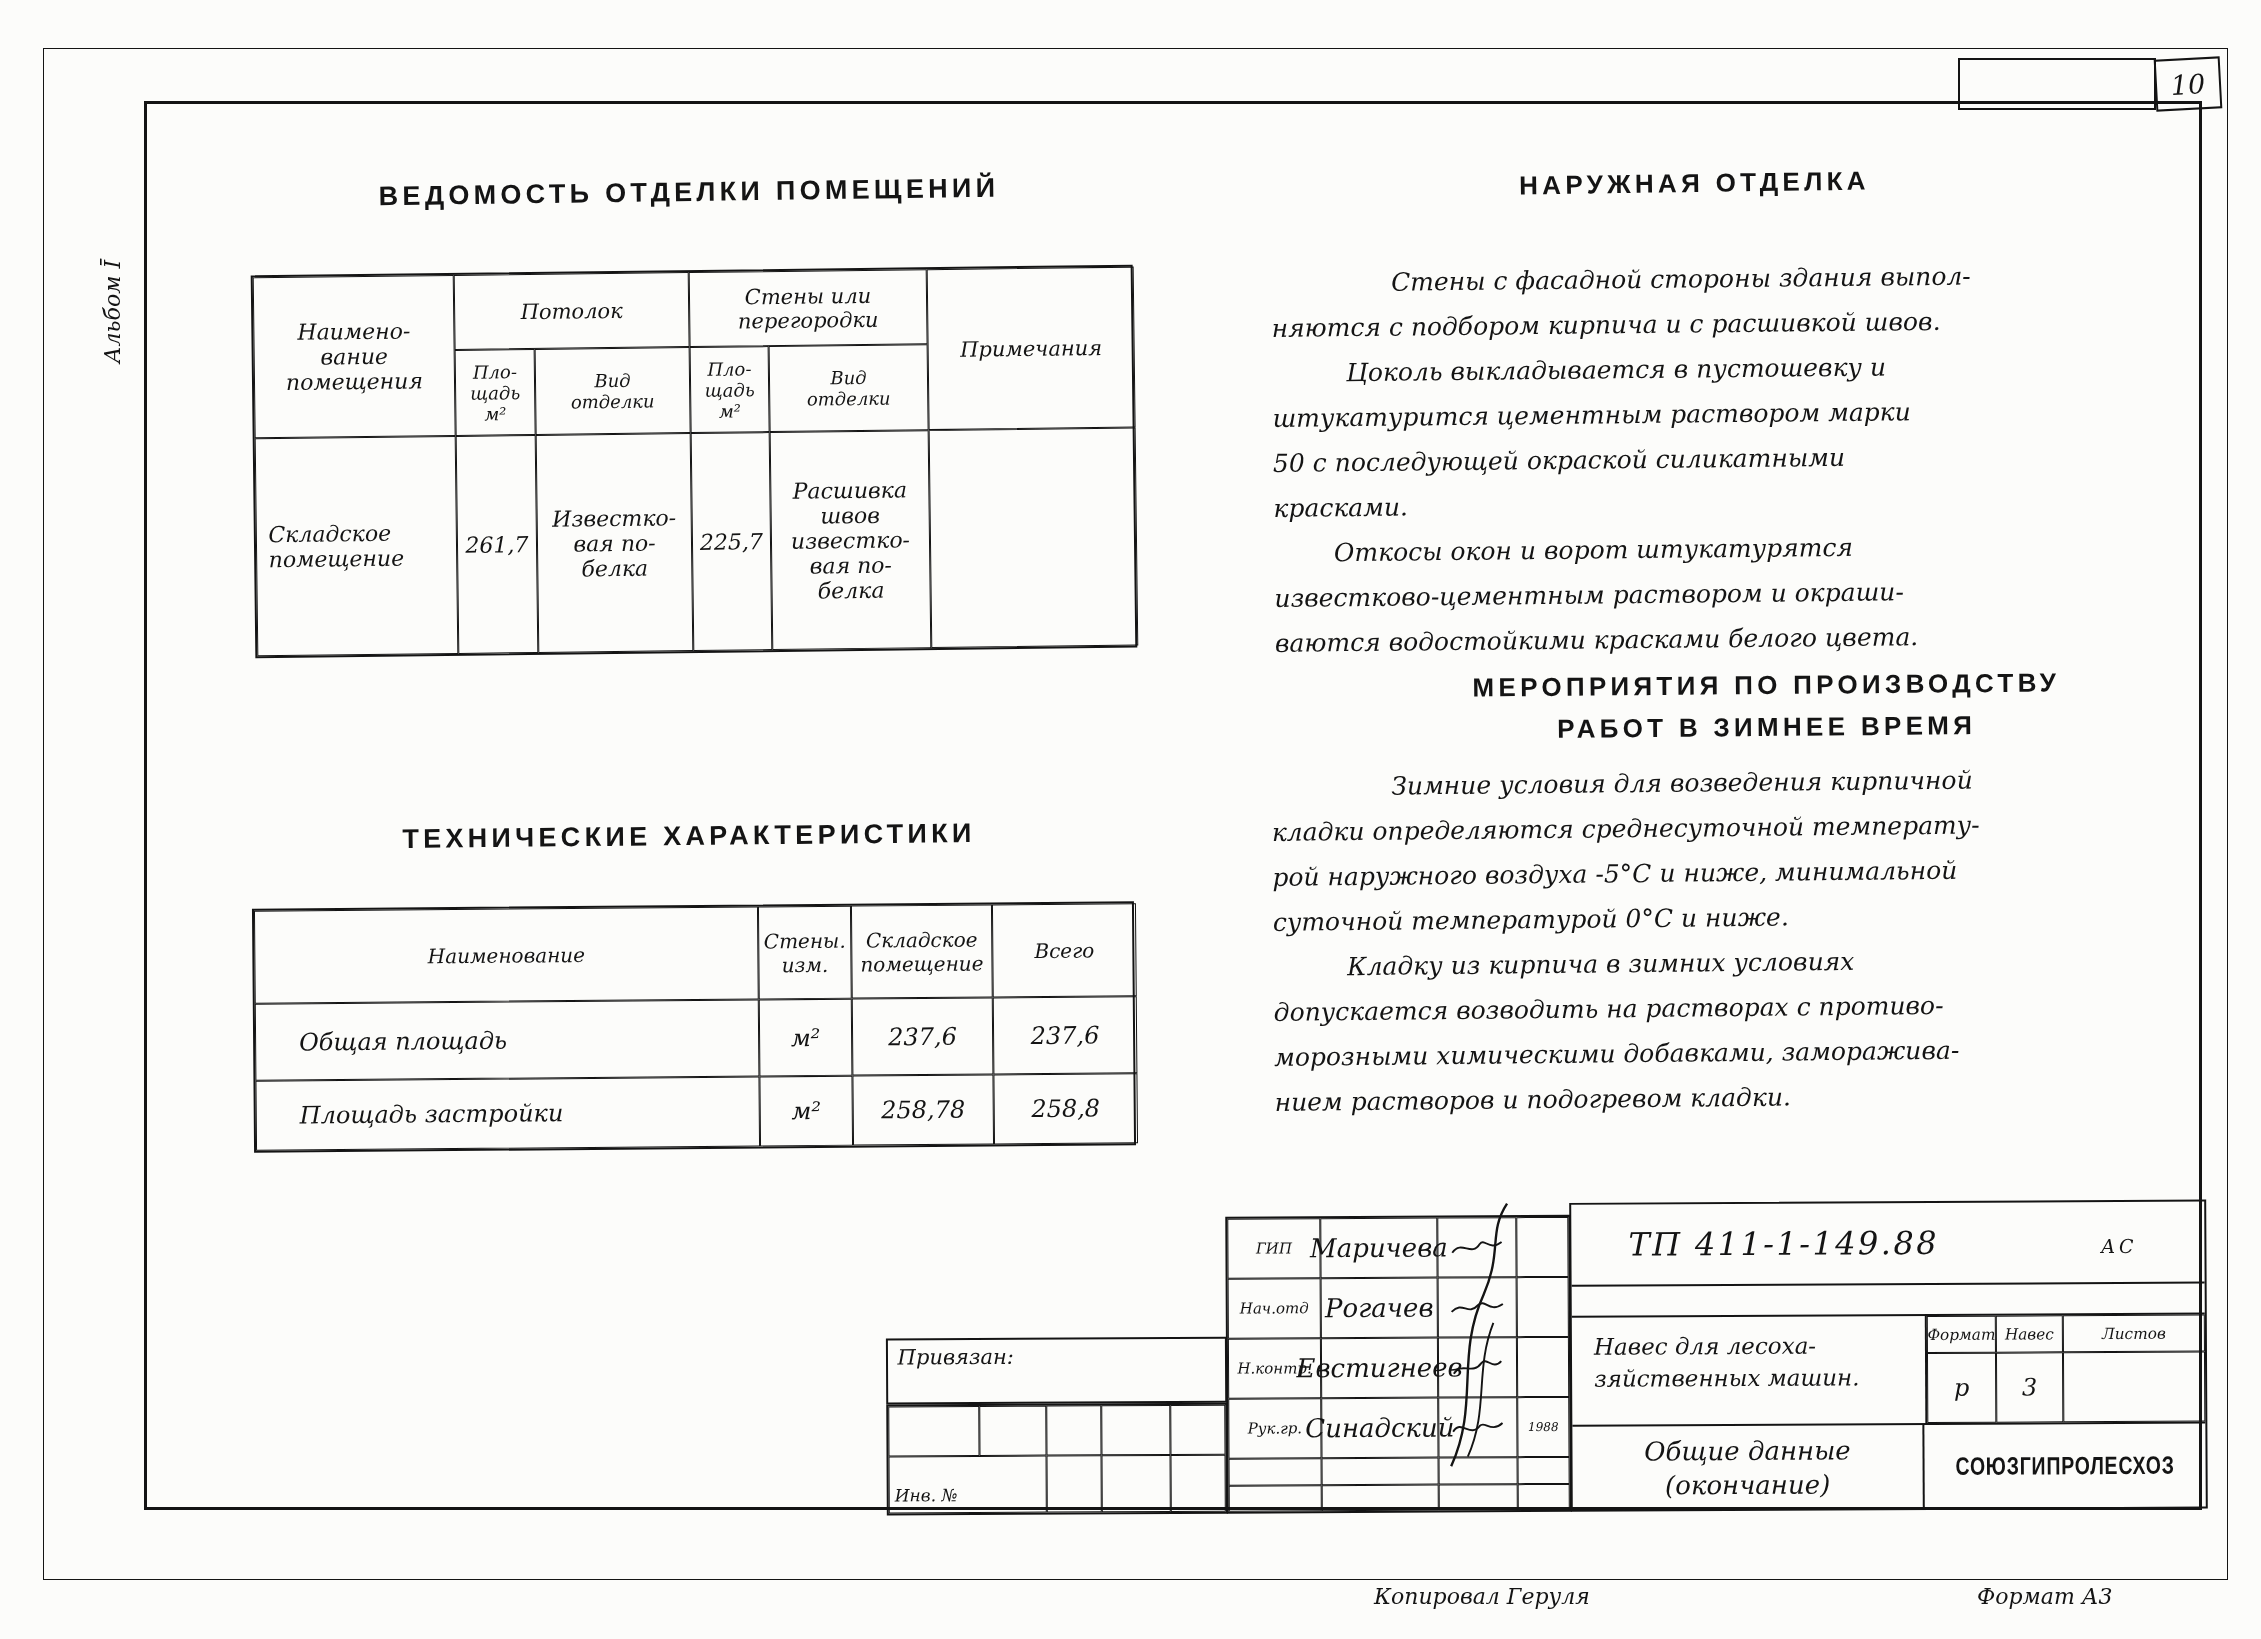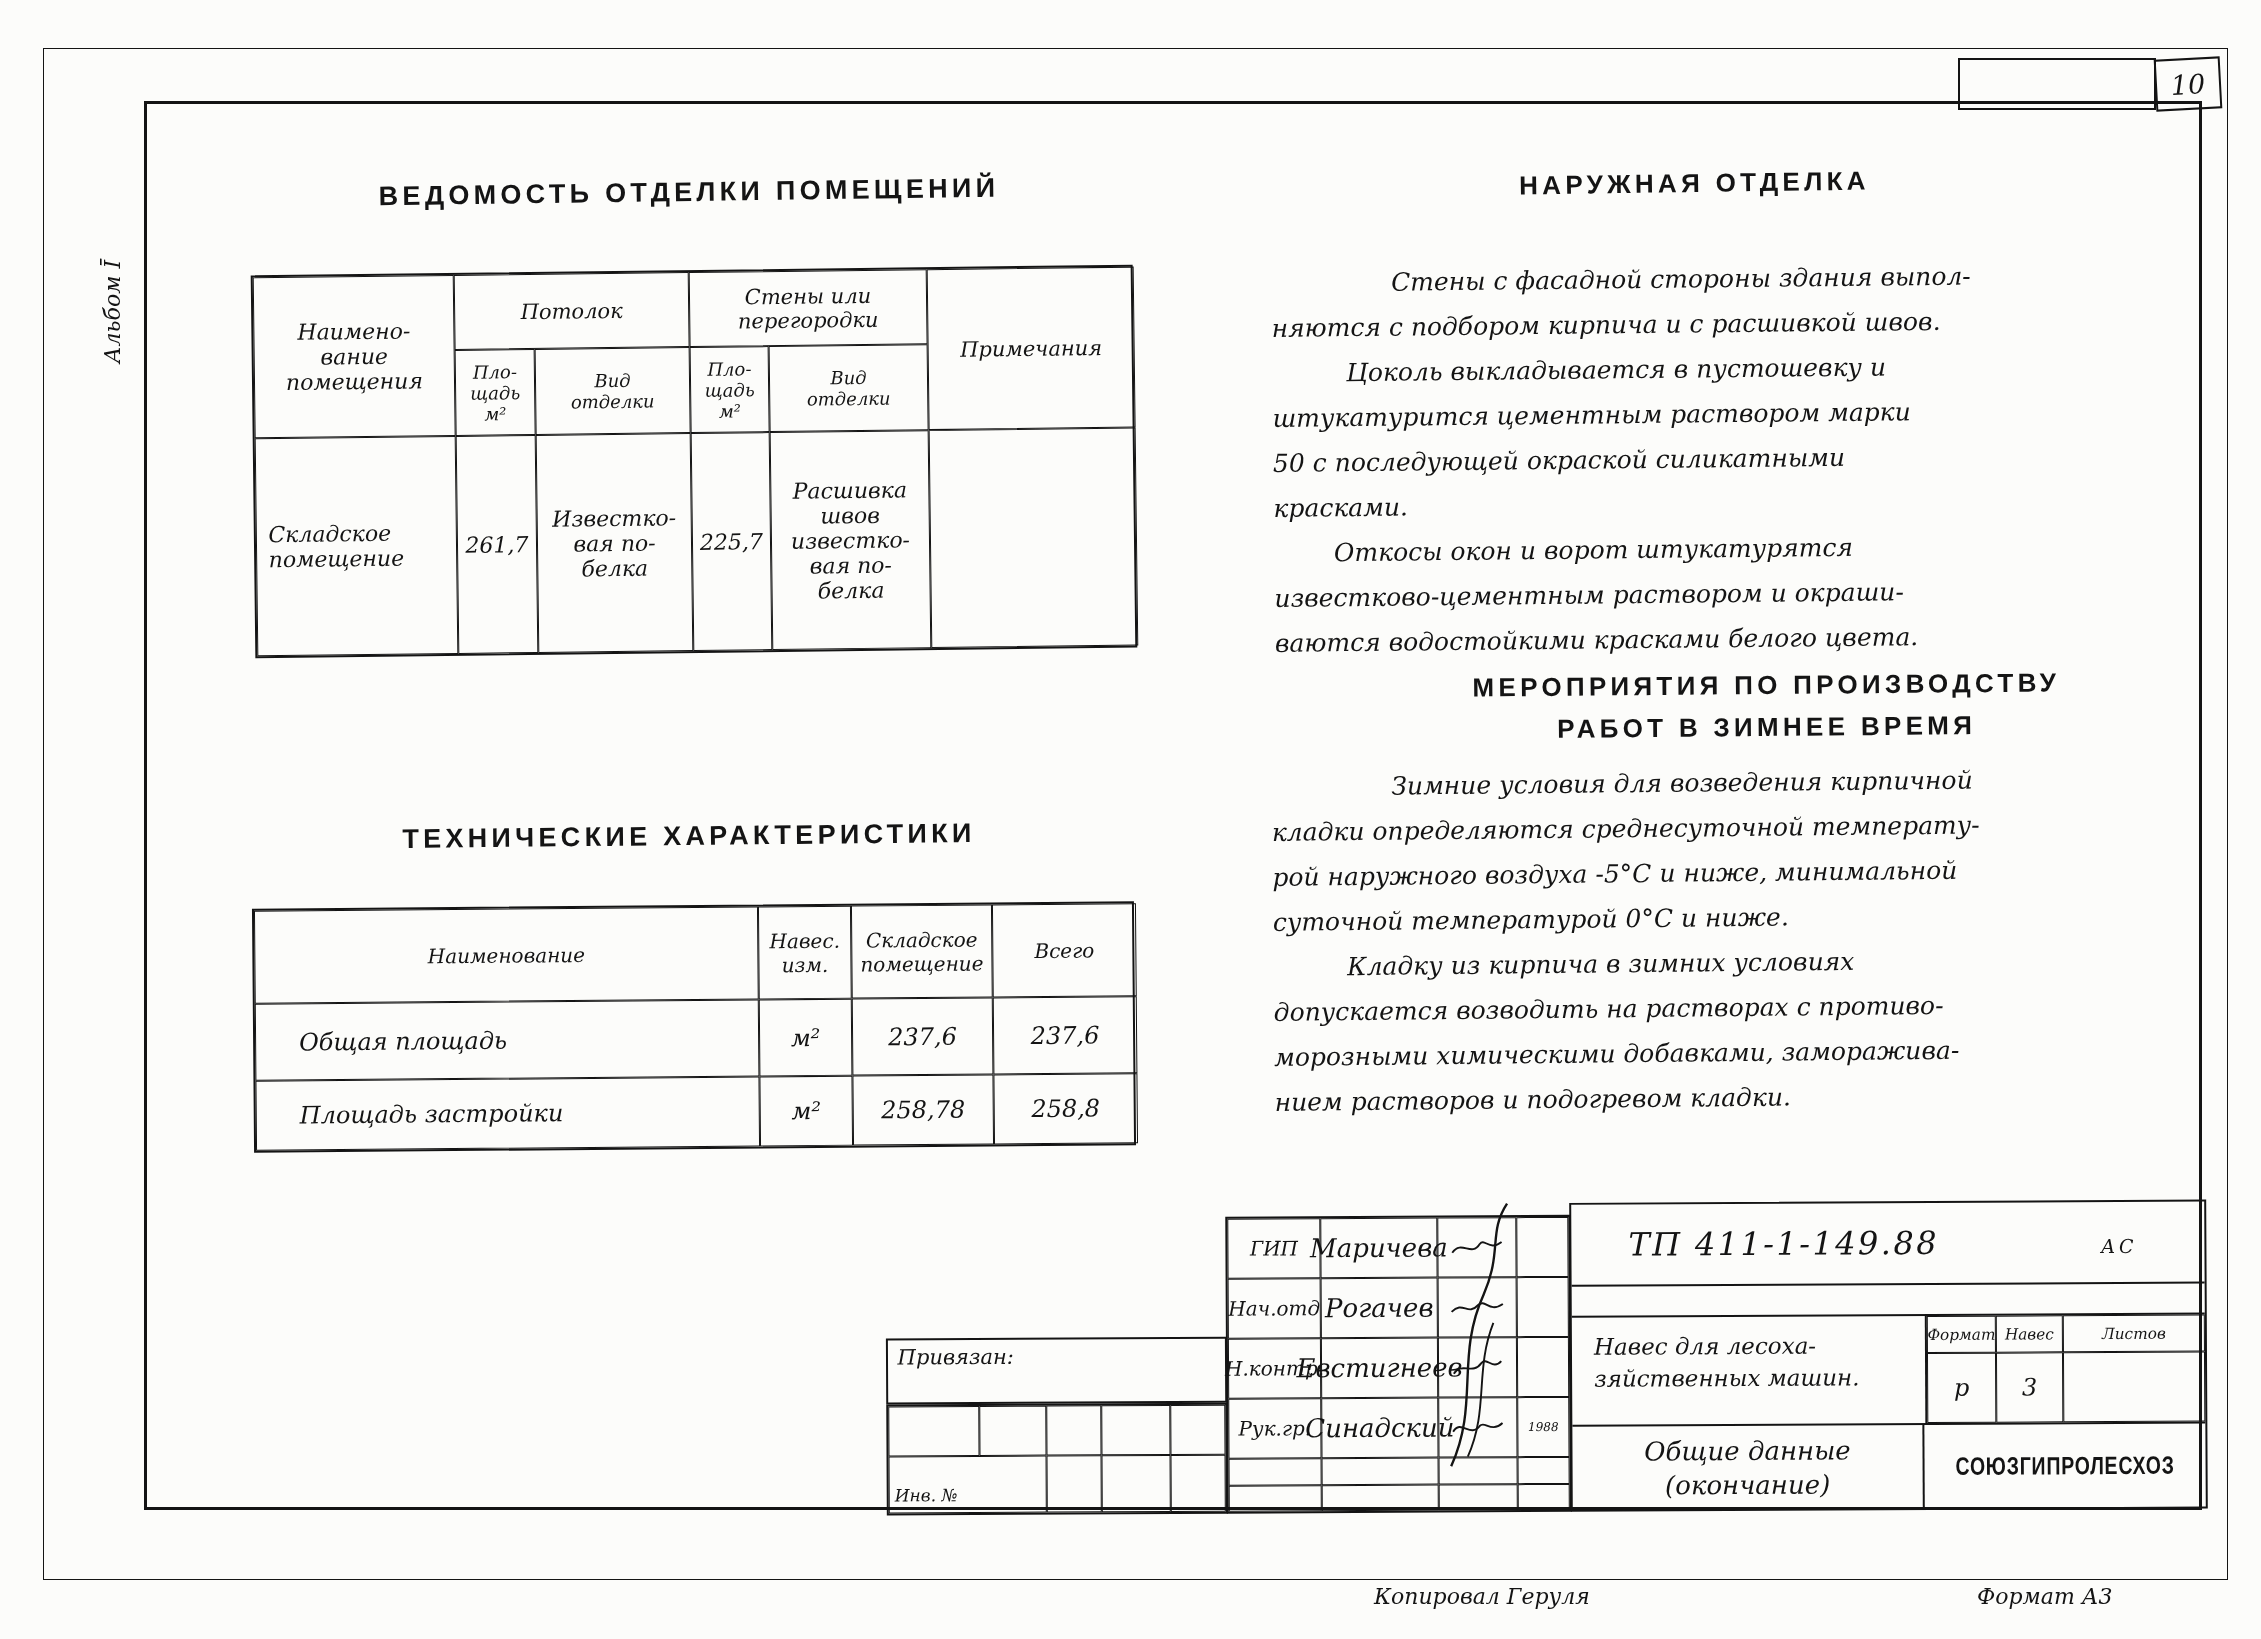--- a/index.html
+++ b/index.html
@@ -66,21 +66,21 @@
   .p-ext { left:1273px; top:256px;  width:938px; transform:rotate(-0.6deg); }
   .p-win { left:1273px; top:760px; width:938px; transform:rotate(-0.6deg); }
 
   
   .tb { position:absolute; left:886px; top:1203px; width:1321px; height:309px; transform:rotate(-0.3deg); }
 
   .sig { position:absolute; left:340px; top:12.4px; width:345px; height:297px; border:2.4px solid #141414;
          display:grid; grid-template-columns:93px 117px 79px 1fr;
          grid-template-rows:60px 60px 60px 60px 1fr 1fr; }
   .sig .cell { padding:1px; }
-  .sig .role { font-size:20px; font-style:italic; }
+  .sig .role { font-size:15px; font-style:italic; }
   .sig .name { font-size:26px; font-style:italic; }
   .sig .date { font-size:12px; font-style:italic; }
 
   .attach { position:absolute; left:0; top:132px; width:341px; height:177px; }
   .attach-top { height:66px; border:2.4px solid #141414; font-style:italic; font-size:21px;
                 display:flex; align-items:flex-start; padding:4.8px 0 0 9.6px; }
   .attach-grid { height:111px; border:2.4px solid #141414; display:grid;
                  grid-template-columns:91px 67px 55px 69px 1fr; grid-template-rows:50px 1fr; position:relative; }
   .inv-label { position:absolute; left:6px; bottom:7.7px; font-style:italic; font-size:17px; }
 
@@ -161,21 +161,21 @@
     <div class="cell body">Расшивка
 швов
 известко-
 вая по-
 белка</div>
     <div class="cell body"></div>
   </div>
 
   <div class="tbl t2 hand">
     <div class="cell hdr">Наименование</div>
-    <div class="cell hdr">Навес.
+    <div class="cell hdr">Стены.
 изм.</div>
     <div class="cell hdr">Складское
 помещение</div>
     <div class="cell hdr">Всего</div>
 
     <div class="cell name-c">Общая площадь</div>
     <div class="cell val">м²</div>
     <div class="cell val">237,6</div>
     <div class="cell val">237,6</div>
 

